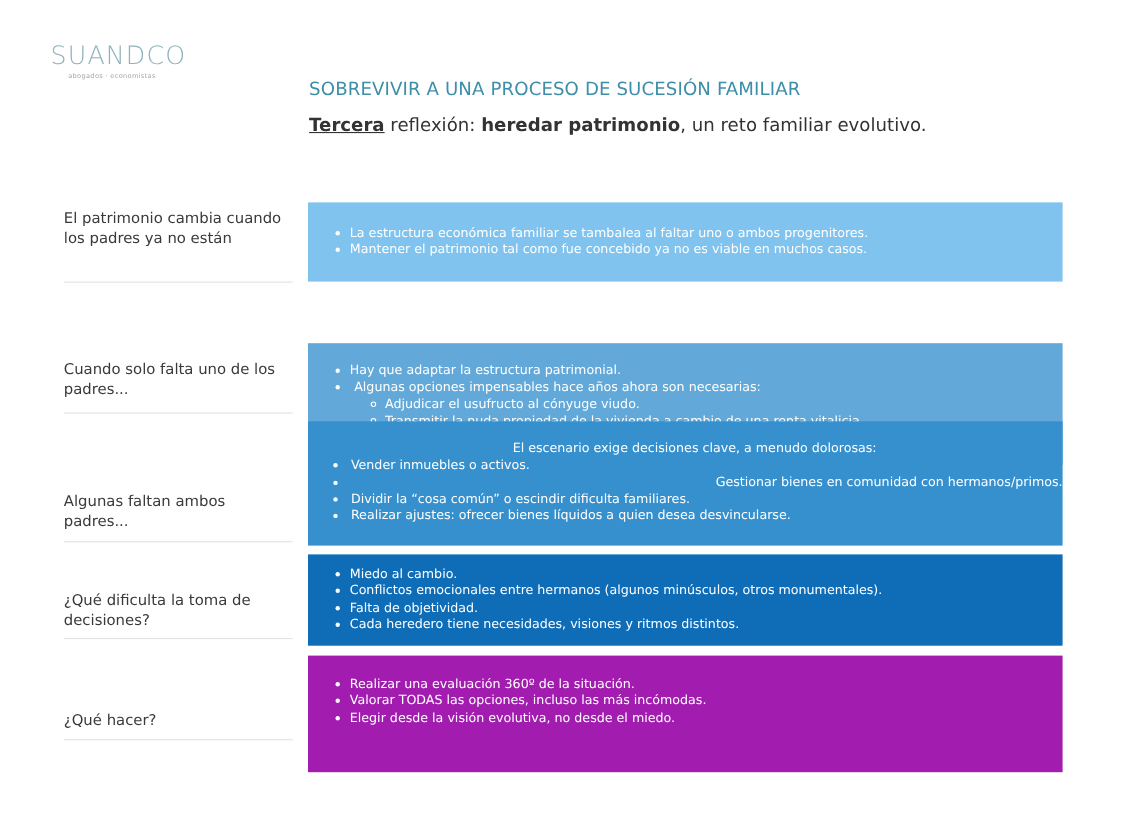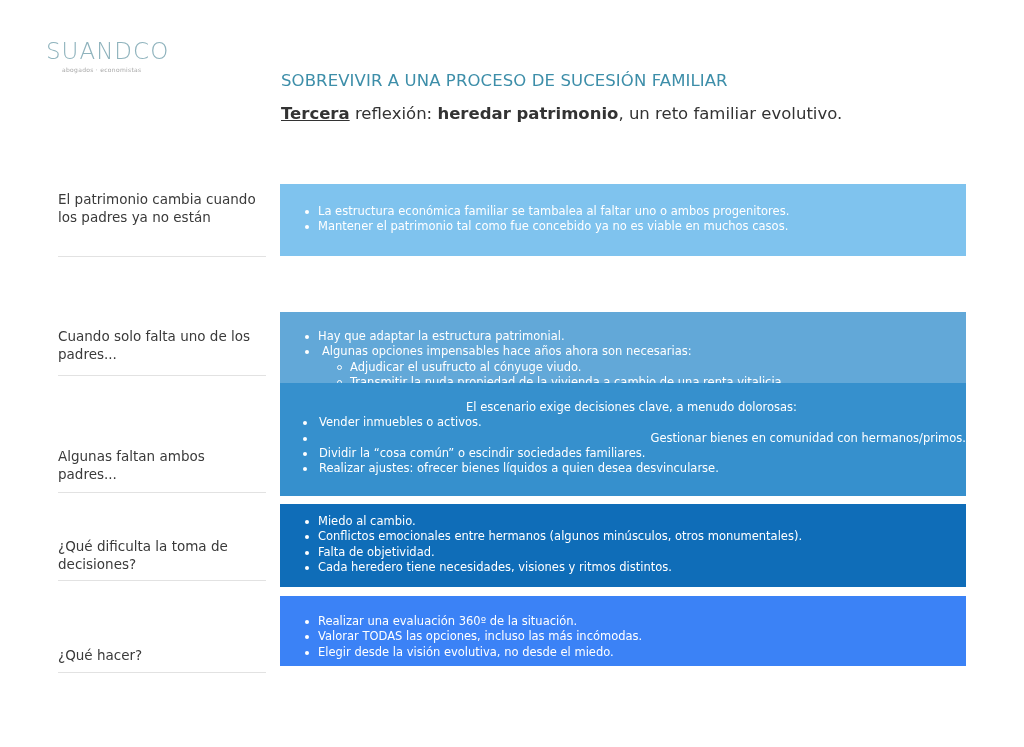--- a/index.html
+++ b/index.html
@@ -75,37 +75,37 @@
   </ul>
 </div>
 
 <div class="row-label" style="top:447px; width:180px;">Algunas faltan ambos padres...</div>
 <div class="row-divider" style="top:492px;"></div>
 <div class="box" style="top:383px; height:113px; background:#3690cd; padding:17px 0 0 17px;">
   <div class="intro">El escenario exige decisiones clave, a menudo dolorosas:</div>
   <ul>
     <li style="padding-left:22px;">Vender inmuebles o activos.</li>
     <li style="padding-left:22px;text-align:right;">Gestionar bienes en comunidad con hermanos/primos.</li>
-    <li style="padding-left:22px;">Dividir la “cosa común” o escindir sociedades familiares.</li>
+    <li style="padding-left:22px;">Dividir la “cosa común” o escindir dificulta familiares.</li>
     <li style="padding-left:22px;">Realizar ajustes: ofrecer bienes líquidos a quien desea desvincularse.</li>
   </ul>
 </div>
 
 <div class="row-label" style="top:537px;">¿Qué dificulta la toma de decisiones?</div>
 <div class="row-divider" style="top:580px;"></div>
 <div class="box" style="top:504px; height:83px; background:#0f6db8; padding:10px 0 0 19px;">
   <ul>
     <li>Miedo al cambio.</li>
     <li>Conflictos emocionales entre hermanos (algunos minúsculos, otros monumentales).</li>
     <li>Falta de objetividad.</li>
     <li>Cada heredero tiene necesidades, visiones y ritmos distintos.</li>
   </ul>
 </div>
 
 <div class="row-label" style="top:646px;">¿Qué hacer?</div>
 <div class="row-divider" style="top:672px;"></div>
-<div class="box" style="top:596px; height:70px; background:#3b82f6; padding:18px 0 0 19px;">
+<div class="box" style="top:596px; height:106px; background:#a21caf; padding:18px 0 0 19px;">
   <ul>
     <li>Realizar una evaluación 360º de la situación.</li>
     <li>Valorar TODAS las opciones, incluso las más incómodas.</li>
     <li>Elegir desde la visión evolutiva, no desde el miedo.</li>
   </ul>
 </div>
 
 </body></html>

